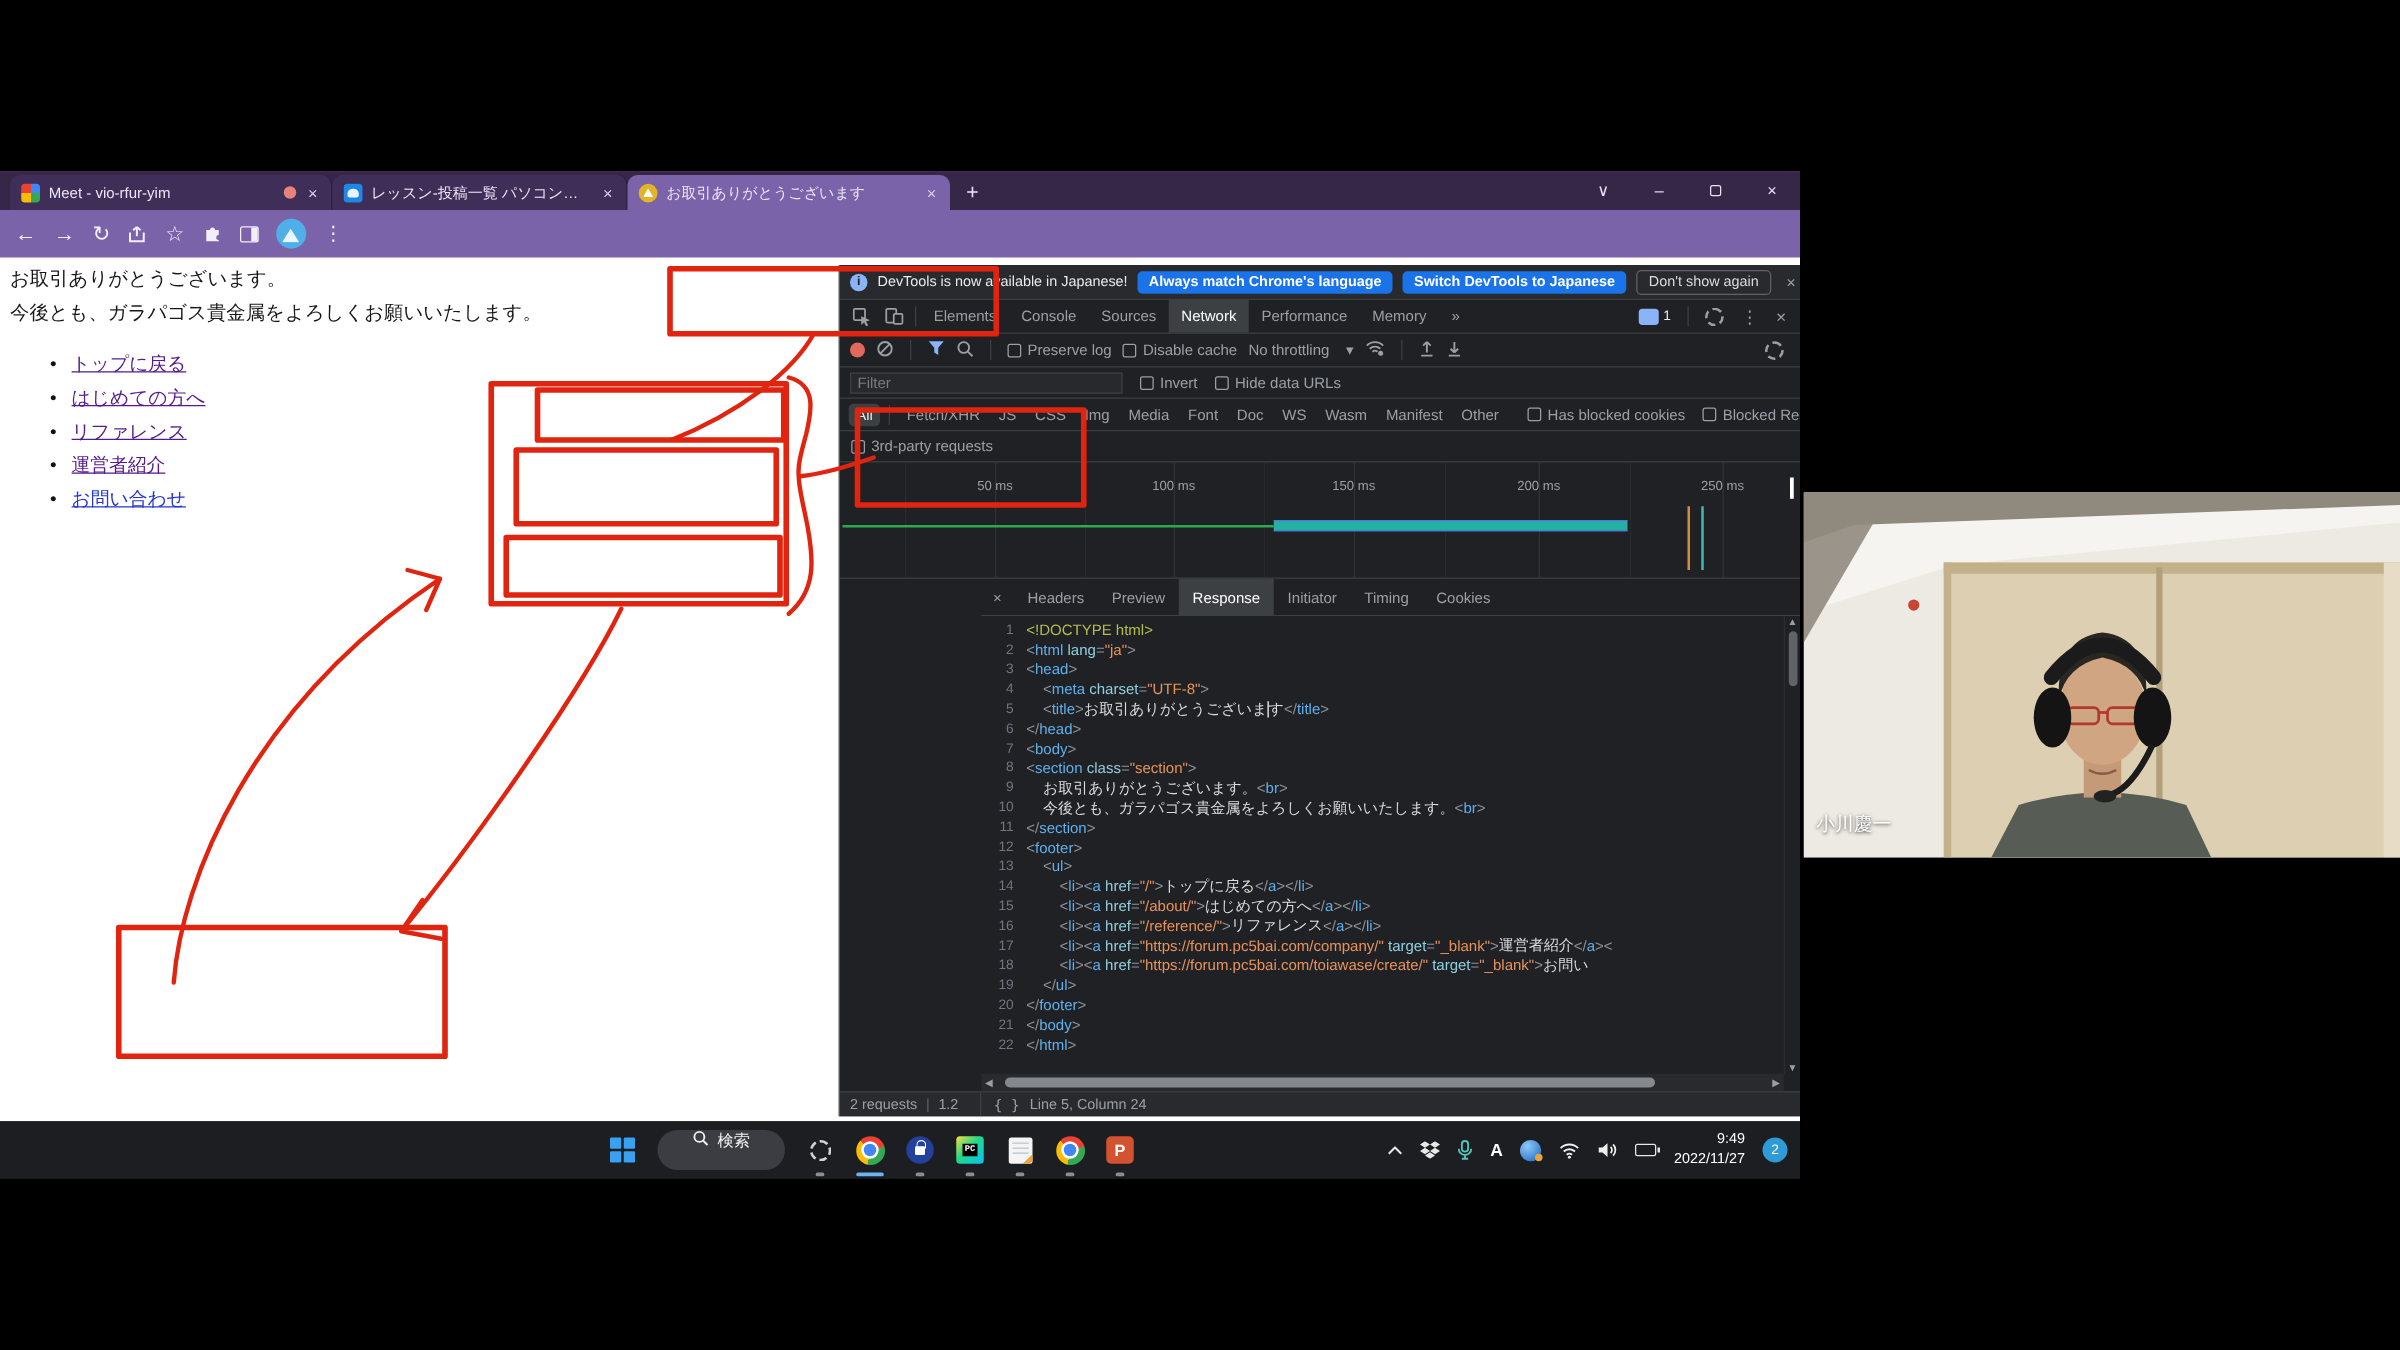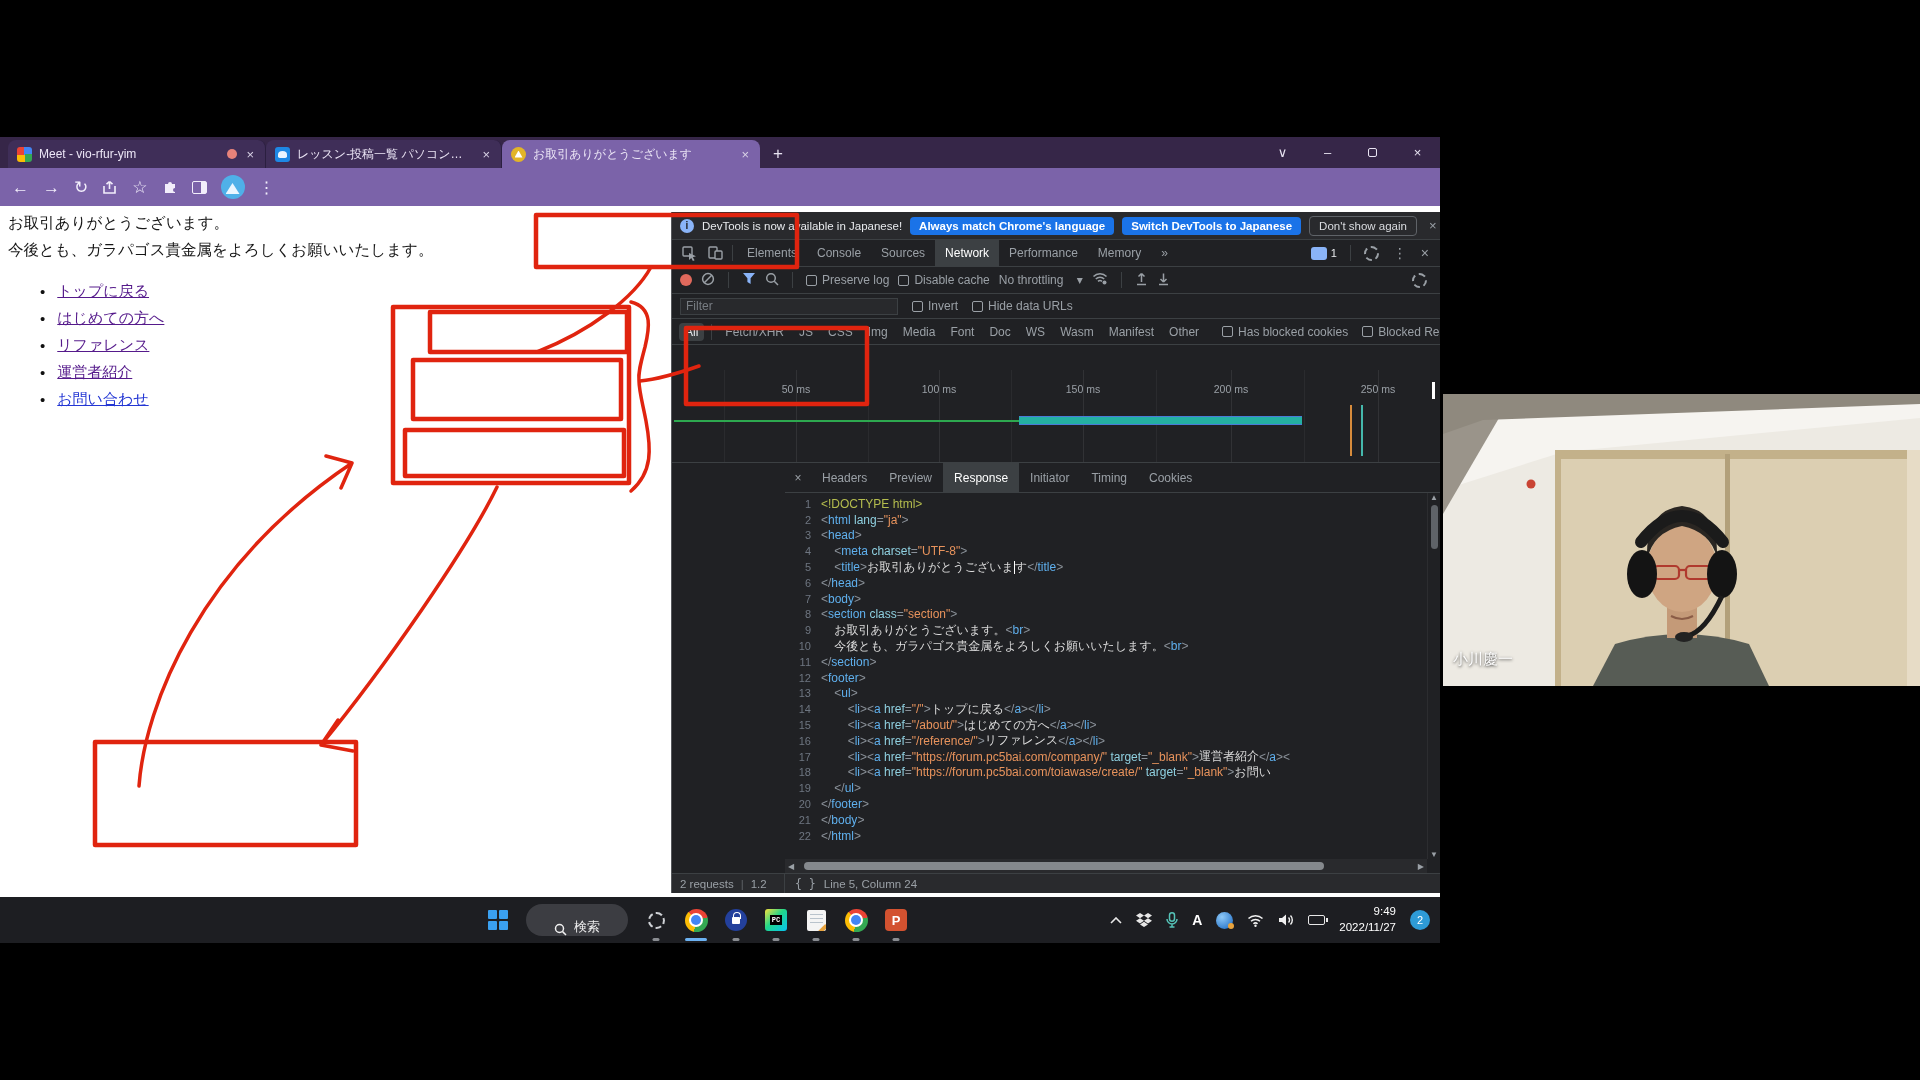--- a/index.html
+++ b/index.html
@@ -126,21 +126,21 @@
   .st-left{width:113px;flex:none;display:flex;align-items:center;gap:7px;padding-left:8px;overflow:hidden;white-space:nowrap;border-right:1px solid #3c4043;height:100%}
   .st-right{display:flex;align-items:center;gap:8px;padding-left:10px;white-space:nowrap}
 
   
   .taskbar{position:absolute;left:0;top:897px;width:1440px;height:46px;background:#1d1e22;display:flex;align-items:center}
   .tb-app{width:40px;height:46px;position:relative;display:flex;align-items:center;justify-content:center;flex:none}
   .tb-ind{position:absolute;bottom:2px;left:50%;transform:translateX(-50%);width:7px;height:3px;border-radius:2px;background:#8a8d92}
   .tb-ind.active{width:22px;background:#6cb2f2}
   .winlogo{width:20px;height:20px;display:grid;grid-template-columns:9px 9px;grid-template-rows:9px 9px;gap:2px}
   .winlogo span{background:#3aa0f0;border-radius:1px}
-  .searchpill{height:32px;width:102px;background:#3c3d42;border-radius:16px;display:flex;align-items:flex-end;justify-content:center;gap:7px;color:#f0f0f0;font-size:13px;margin:0 8px;flex:none}
+  .searchpill{height:32px;width:102px;background:#3c3d42;border-radius:16px;display:flex;align-items:flex-start;justify-content:center;gap:7px;color:#f0f0f0;font-size:13px;margin:0 8px;flex:none}
   .sgear{width:17px;height:17px;border:2.6px dashed #cfd2d6;border-radius:50%}
   .chrome-ic{width:23px;height:23px;border-radius:50%;background:conic-gradient(from -45deg,#ea4335 0 33%,#34a853 0 66%,#fbbc05 0);position:relative}
   .chrome-ic::after{content:"";position:absolute;left:6.5px;top:6.5px;width:10px;height:10px;border-radius:50%;background:#4285f4;box-shadow:0 0 0 2px #fff}
   .keepass{width:22px;height:22px;border-radius:50%;background:#23409c;display:flex;align-items:center;justify-content:center}
   .kp-lock{width:8px;height:7px;background:#fff;border-radius:1px;position:relative}
   .kp-lock::before{content:"";position:absolute;left:1px;top:-5px;width:6px;height:6px;border:1.6px solid #fff;border-bottom:none;border-radius:4px 4px 0 0}
   .pycharm{width:22px;height:22px;border-radius:3px;background:linear-gradient(135deg,#f7e13d,#21d789 45%,#07c3f2);display:flex;align-items:center;justify-content:center}
   .pycharm b{background:#000;color:#fff;font-size:7px;padding:1px 2px;font-family:"Liberation Mono",monospace}
   .notepad{width:19px;height:21px;background:#f4f4f4;border-radius:2px;position:relative;overflow:hidden}
   .notepad::before{content:"";position:absolute;left:3px;top:4px;width:13px;height:1.6px;background:#b9c3cc;box-shadow:0 4px 0 #b9c3cc,0 8px 0 #b9c3cc}
@@ -385,20 +385,26 @@
                   <span class="cb"></span>
                   <span>Has blocked cookies</span>
                 </span>
               <span class="cbl">
                   <span class="cb"></span>
                   <span>Blocked Requests</span>
                 </span>
             </div>
           </div>
 
+          <div class="dt-row thirdrow">
+            <span class="cbl">
+                <span class="cb"></span>
+                <span>3rd-party requests</span>
+              </span>
+          </div>
 
           <div class="timeline">
             <div>
                 <div class="tl-grid" style="left: 52px; background: rgb(42, 43, 46);"></div>
                 <div class="tl-grid" style="left: 196px; background: rgb(42, 43, 46);"></div>
                 <div class="tl-grid" style="left: 339px; background: rgb(42, 43, 46);"></div>
                 <div class="tl-grid" style="left: 484px; background: rgb(42, 43, 46);"></div>
                 <div class="tl-grid" style="left: 632px; background: rgb(42, 43, 46);"></div>
                 <div class="tl-grid" style="left: 124px;"></div>
                 <span class="tl-label" style="left: 124px;">50 ms</span>

